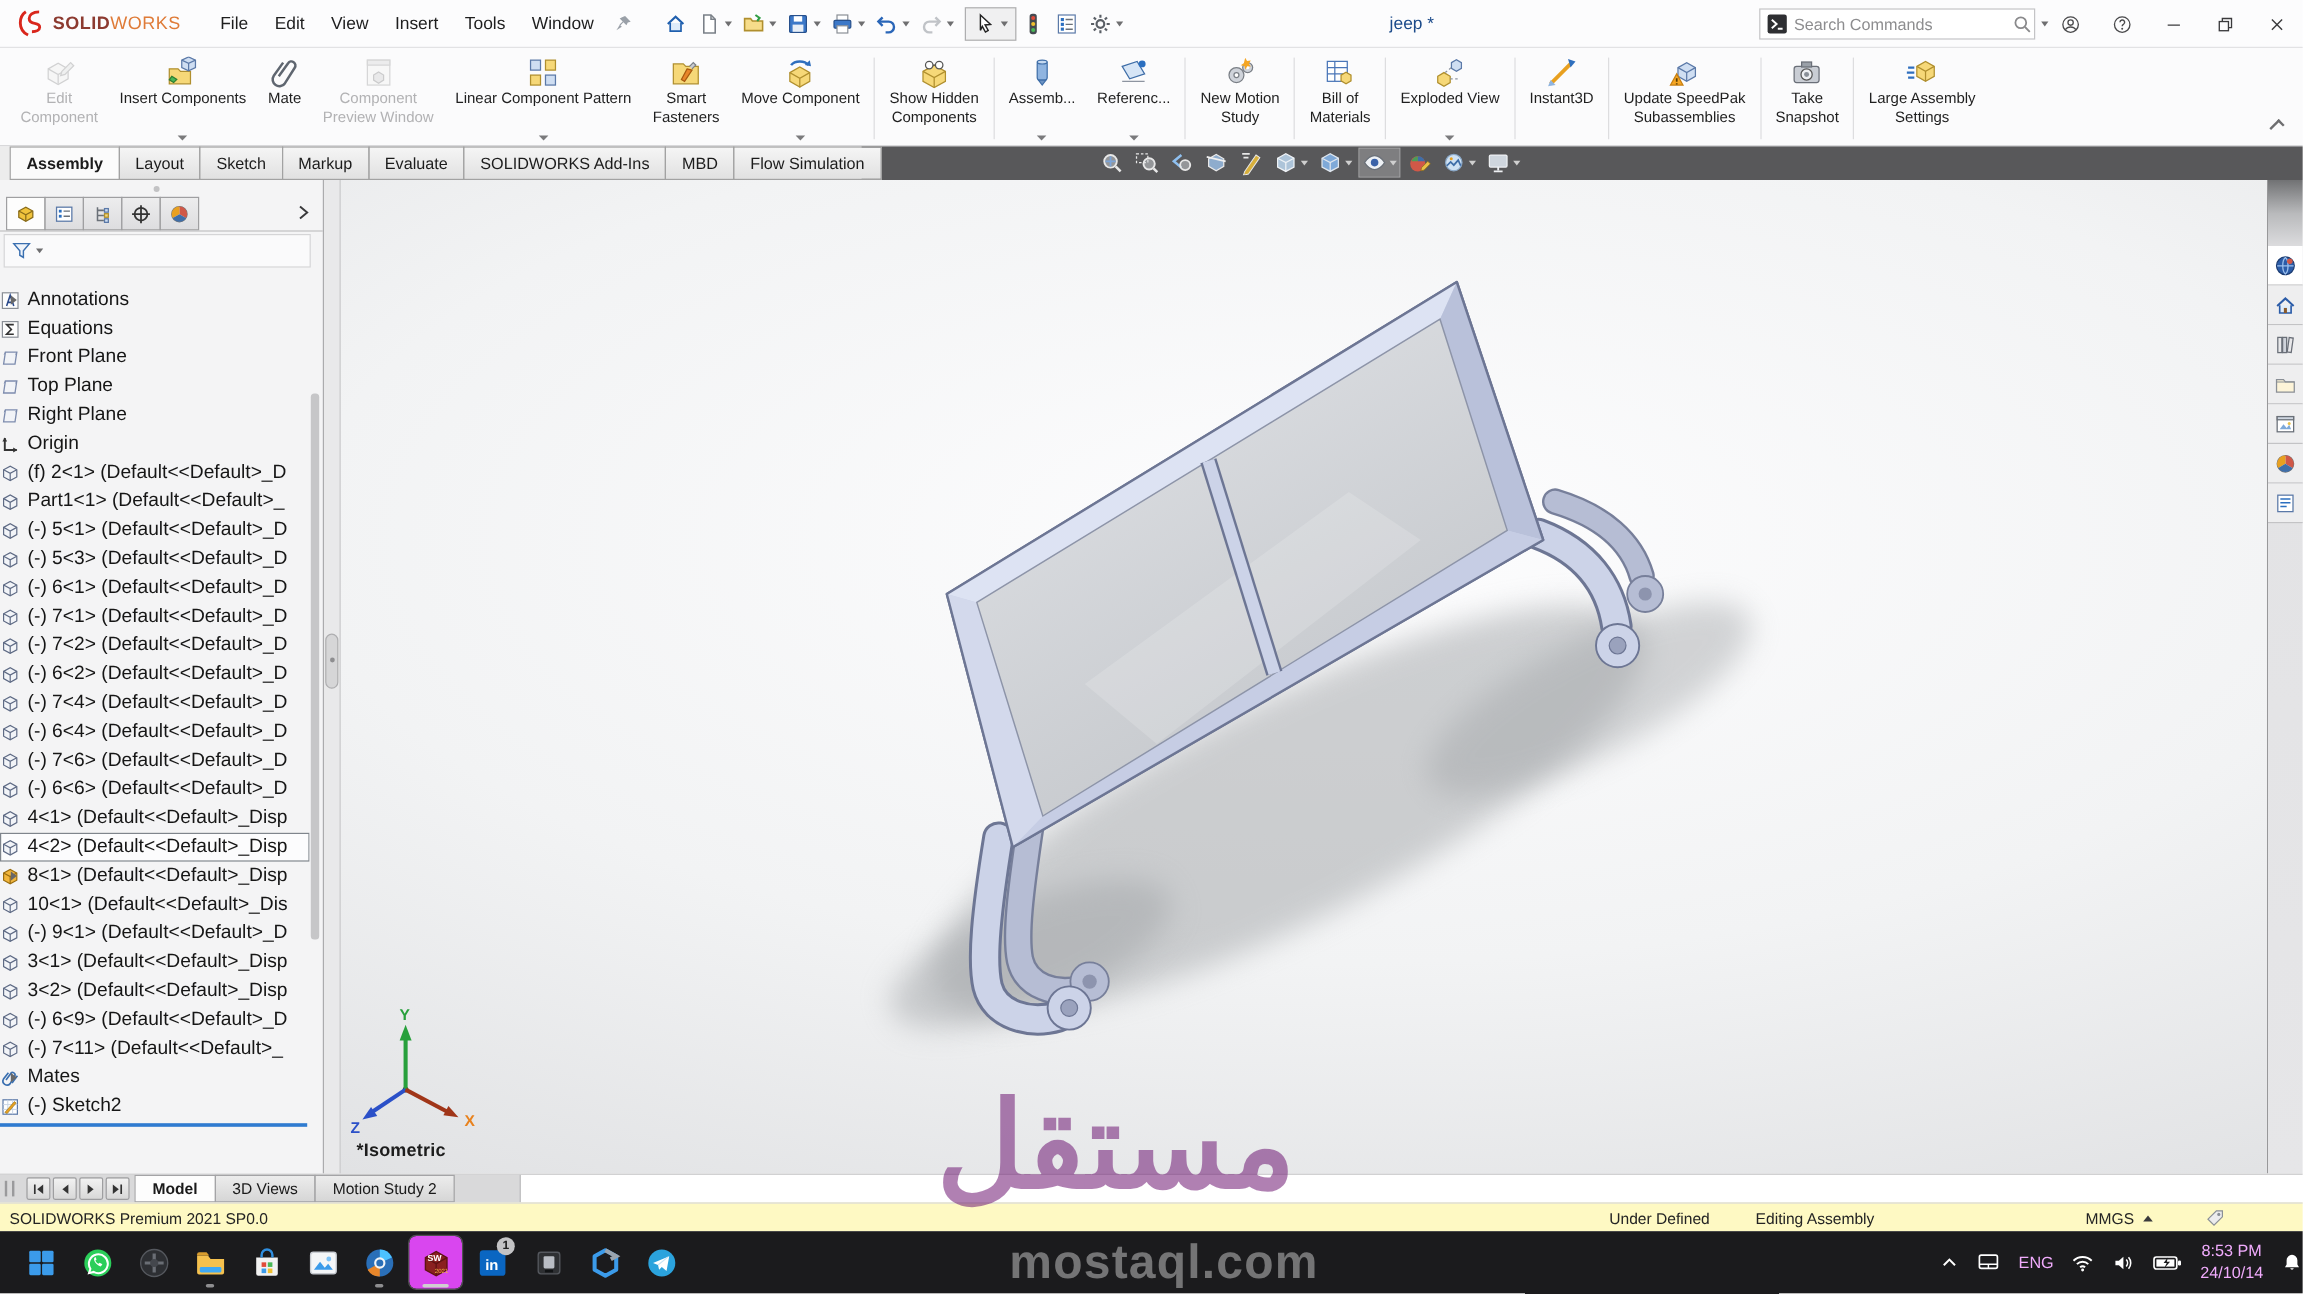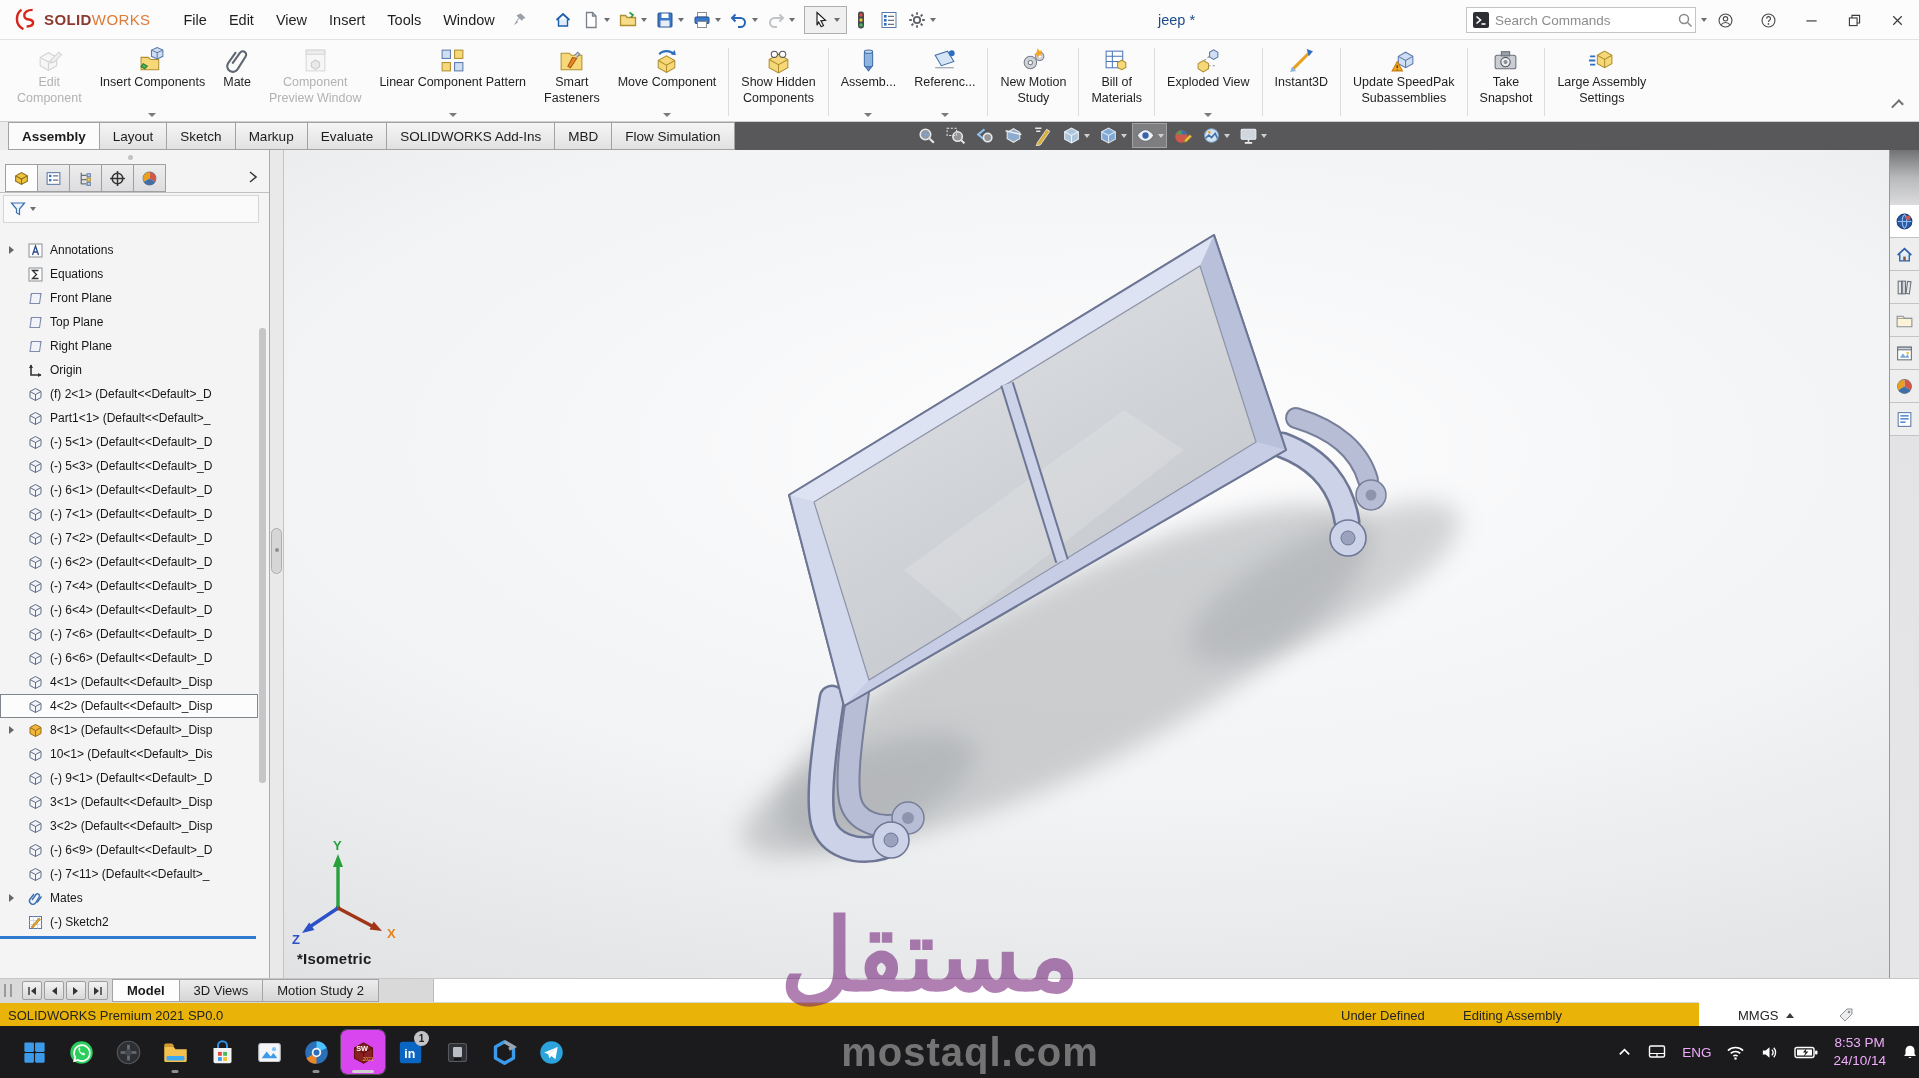--- a/index.html
+++ b/index.html
@@ -64,21 +64,21 @@
   .fmtabs{position:absolute;top:14px;left:5px;display:flex}
   .fmtab{width:33px;height:28px;display:flex;align-items:center;justify-content:center;border:1px solid #9f9fa1;margin-right:-1px;background:linear-gradient(#ededee,#dddddf)}
   .fmtab.active{background:#fdfdfd}
   .fmtab svg{width:17px;height:17px}
   .fm-expand{position:absolute;top:18px;right:8px;width:16px;height:18px;display:flex;align-items:center;justify-content:center}
   .fm-expand svg{width:10px;height:12px}
   .fm-tabline{position:absolute;top:42px;left:0;right:0;height:1px;background:#c0c0c2}
   .filterrow{position:absolute;top:45px;left:3px;right:10px;height:28px;background:#fafafb;border:1px solid #d5d5d7;display:flex;align-items:center;padding-left:5px}
   .filterrow svg{width:18px;height:18px}
   .tree{position:absolute;top:88px;left:0;width:258px;overflow:hidden}
-  .trow{height:24px;display:flex;align-items:center;padding-left:27px;position:relative;white-space:nowrap;font-size:12px;color:#161616;overflow:hidden}
+  .trow{height:24px;display:flex;align-items:center;position:relative;white-space:nowrap;font-size:16px;color:#161616;overflow:hidden}
   .trow.selected{outline:1px solid #7f858c;outline-offset:-1px;background:#fcfcfd}
   .tarrow{position:absolute;left:9px;top:8px;width:0;height:0;border-top:4px solid transparent;border-bottom:4px solid transparent;border-left:5px solid #686868}
   .ticon{width:17px;height:17px;margin-right:6px;flex:none}
   .ticon svg{width:17px;height:17px;display:block}
   .rollback{position:absolute;top:786px;left:0;width:256px;height:3px;background:#2f7bd0}
   .vscroll{position:absolute;left:259px;top:178px;width:7px;height:455px;background:#c6c6c8;border-radius:3px}
   .splitter{width:14px;flex:none;background:#e9e9ea;border-right:1px solid #c4c4c6;position:relative}
   .pill{position:absolute;top:378px;left:1px;width:11px;height:46px;background:#d6d6d7;border:1px solid #aeaeb0;border-radius:6px}
   .pilldot{position:absolute;top:19px;left:2.5px;width:4px;height:4px;border-radius:50%;background:#8e8e90}
 
@@ -98,21 +98,21 @@
   .btabstrip{position:absolute;left:0;top:0;bottom:0;width:434px;background:#d9d9da;border-right:1px solid #bcbcbe}
   .bgrip{position:absolute;left:4px;top:5px;width:8px;height:13px;border-left:2px solid #9a9a9c;border-right:2px solid #9a9a9c}
   .navbtns{position:absolute;left:22px;top:2px;display:flex;gap:2px}
   .navbtn{width:20px;height:19px;background:linear-gradient(#f2f2f2,#d8d8d8);border:1px solid #9e9ea0;border-radius:2px;display:flex;align-items:center;justify-content:center}
   .navbtn svg{width:10px;height:10px}
   .btabs{position:absolute;left:112px;top:0;display:flex;height:23px}
   .btab{display:flex;align-items:center;padding:0 14px;font-size:13px;color:#1a1a1a;background:linear-gradient(#ececec,#d6d6d6);border:1px solid #a4a4a6;margin-right:-1px}
   .btab.active{background:#fdfdfd;font-weight:700}
 
   
-  .statusbar{position:absolute;top:1002px;left:0;width:1699px;height:24px;background:#eab308;border-top:1px solid #d8d8da;font-size:13px;color:#242424}
+  .statusbar{position:absolute;top:1002px;left:0;width:1919px;height:24px;background:#fef9c3;border-top:1px solid #d8d8da;font-size:13px;color:#242424}
   .statusbar>span{position:absolute;top:0;height:24px;display:flex;align-items:center}
   .sb-product{left:8px}
   .sb-underdef{left:1341px}
   .sb-mode{left:1463px}
   .sb-units{left:1738px;gap:8px}
   .upcaret{width:0;height:0;border-left:4px solid transparent;border-right:4px solid transparent;border-bottom:5px solid #3a3a3c}
   .sb-tag{left:1838px}
   .sb-tag svg{width:16px;height:16px}
 
   

